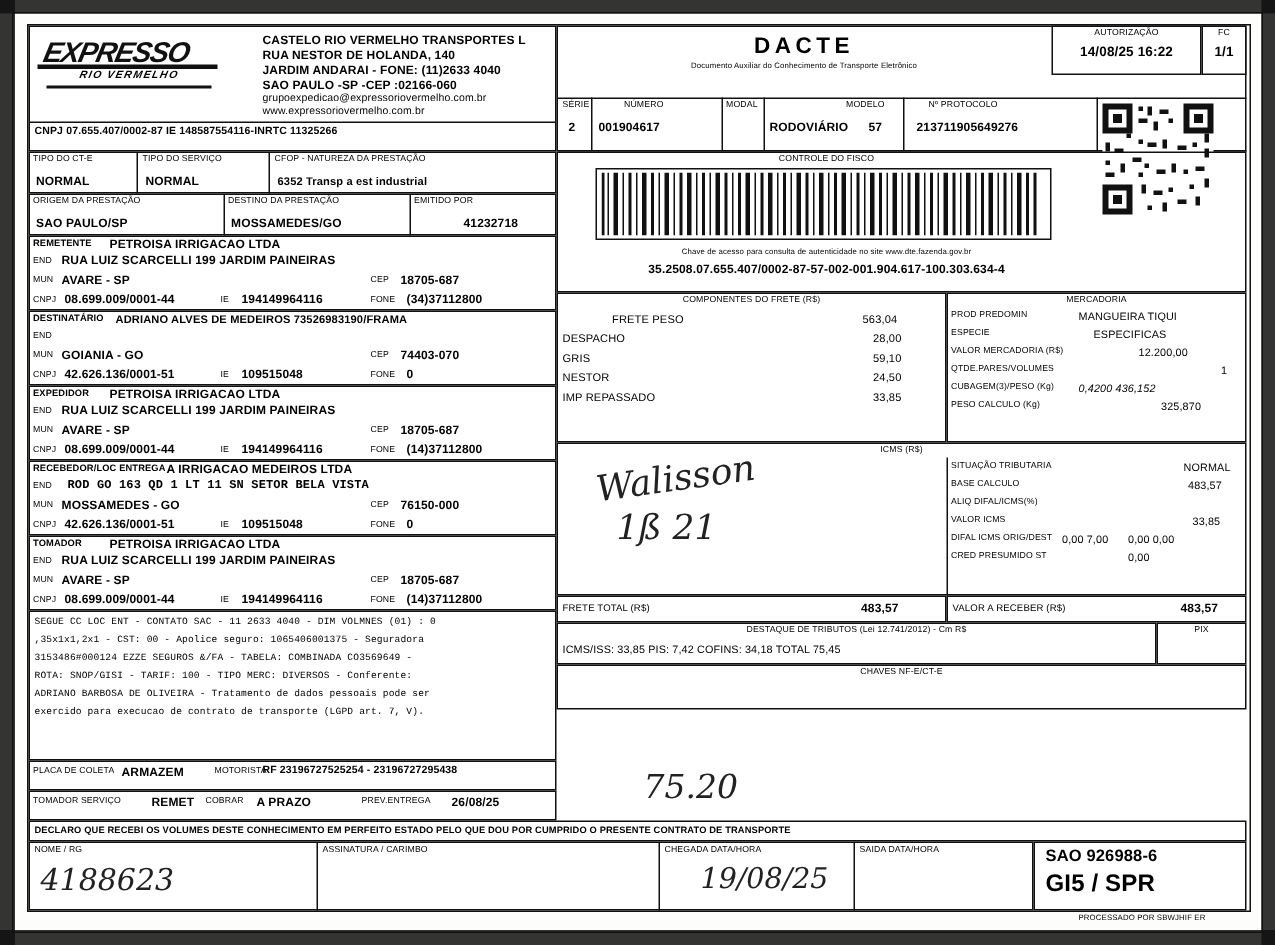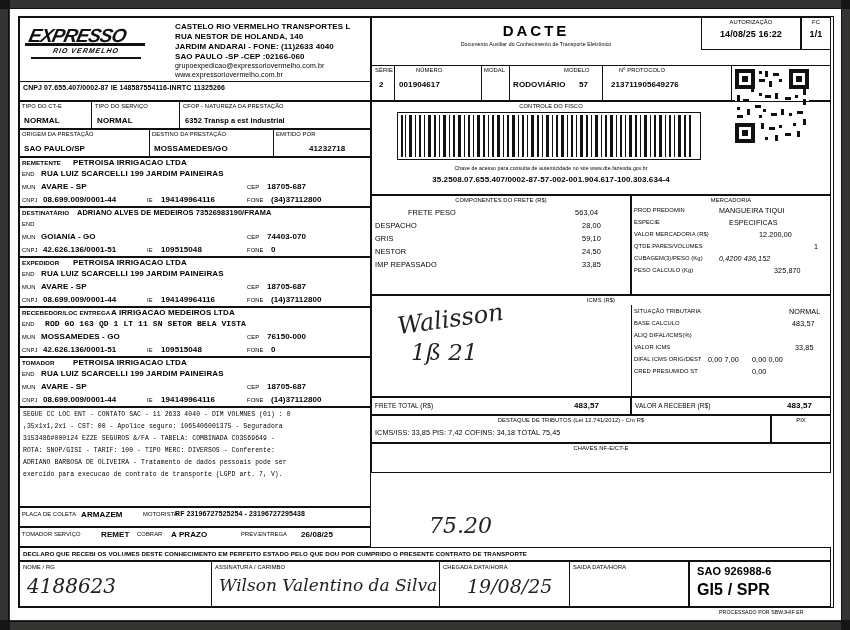--- a/index.html
+++ b/index.html
@@ -401,21 +401,20 @@
     <div class="t" style="left:4px;top:533px;font-size:6.2px;font-weight:bold;">DECLARO QUE RECEBI OS VOLUMES DESTE CONHECIMENTO EM PERFEITO ESTADO PELO QUE DOU POR CUMPRIDO O PRESENTE CONTRATO DE TRANSPORTE</div>
 
     <div class="bx" style="left:0;top:544px;width:670px;height:46px;"></div>
     <div class="l" style="left:192px;top:545px;width:1px;height:45px;"></div>
     <div class="l" style="left:420px;top:545px;width:1px;height:45px;"></div>
     <div class="l" style="left:550px;top:545px;width:1px;height:45px;"></div>
 
     <div class="t lab" style="left:4px;top:547px;">NOME / RG</div>
     <div class="sig" style="left:8px;top:557px;font-size:20px;">4188623</div>
     <div class="t lab" style="left:196px;top:547px;">ASSINATURA / CARIMBO</div>
-    <div class="sig" style="left:200px;top:558px;font-size:17px;">Wilson Valentino da Silva</div>
     <div class="t lab" style="left:424px;top:547px;">CHEGADA DATA/HORA</div>
     <div class="sig" style="left:448px;top:558px;font-size:19px;">19/08/25</div>
     <div class="t lab" style="left:554px;top:547px;">SAIDA DATA/HORA</div>
     <div class="t" style="left:558px;top:562px;"></div>
 
     <div class="bx" style="left:670px;top:544px;width:142px;height:46px;"></div>
     <div class="t" style="left:678px;top:548px;font-size:11px;font-weight:bold;">SAO 926988-6</div>
     <div class="t" style="left:678px;top:564px;font-size:16px;font-weight:bold;">GI5 / SPR</div>
 
     <div class="t tiny" style="left:700px;top:592px;">PROCESSADO POR SBWJHIF ER</div>

